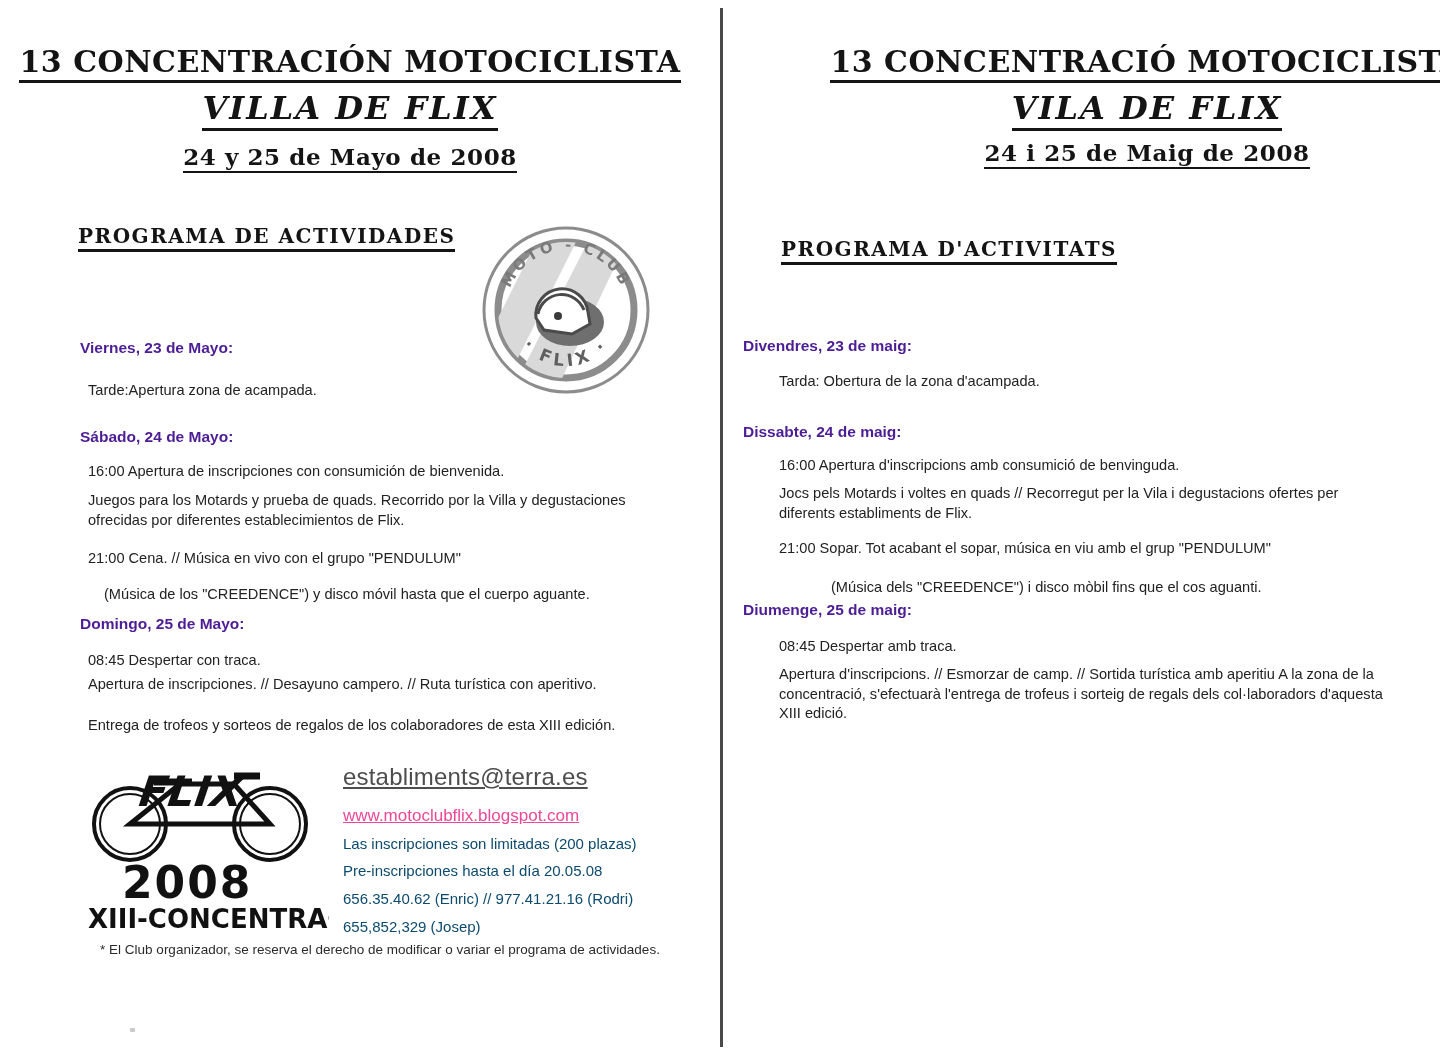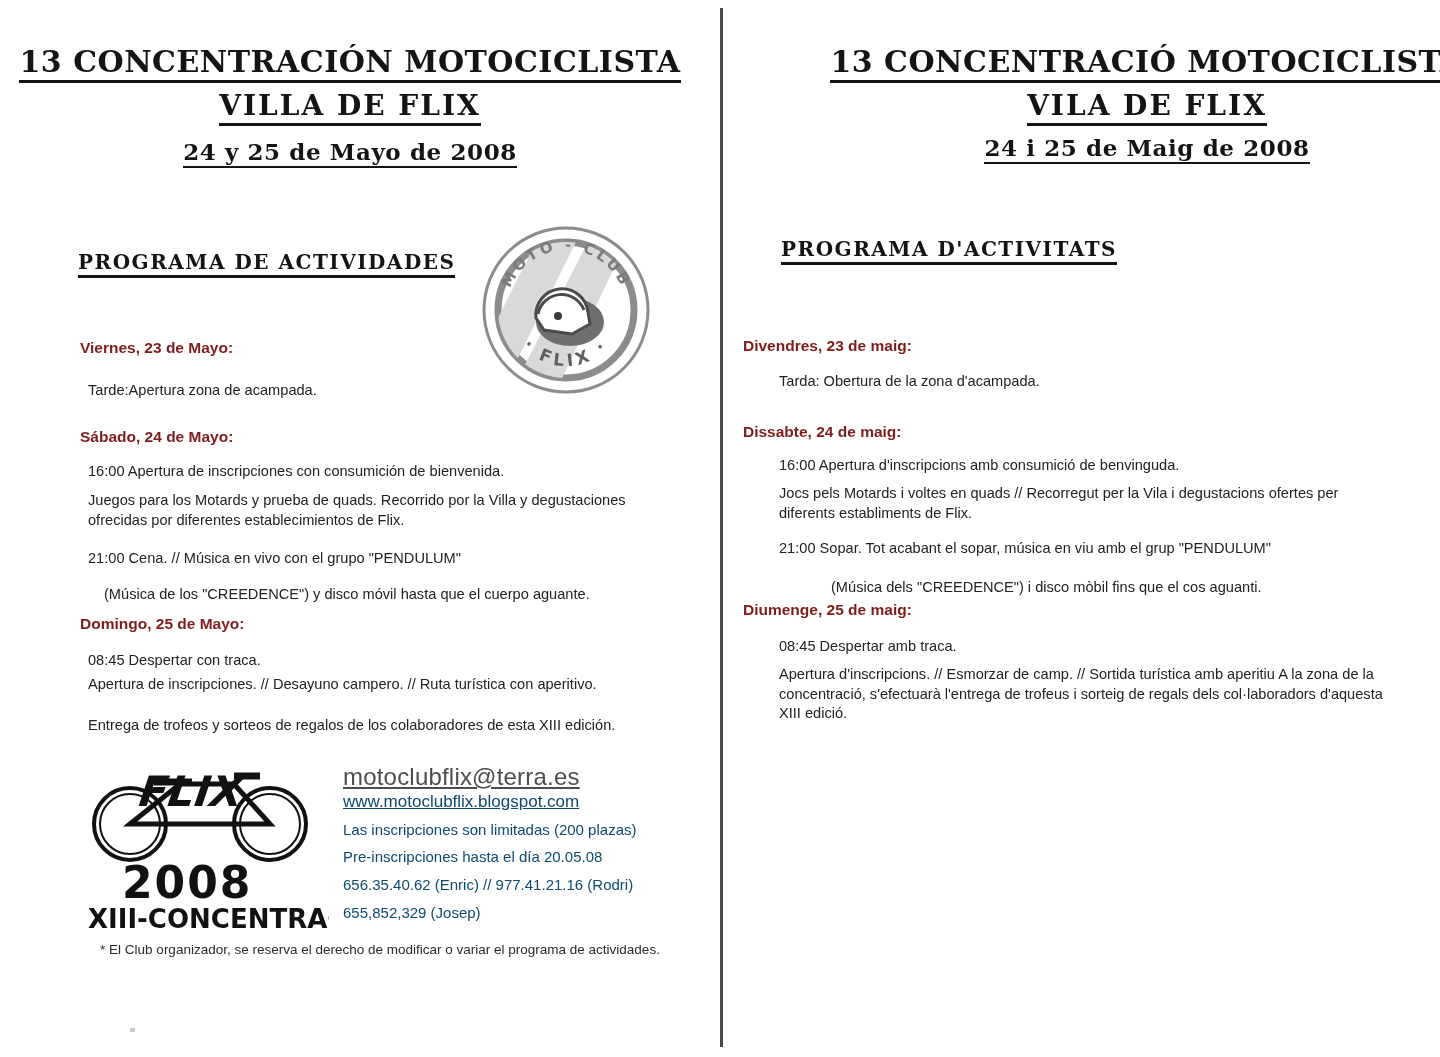--- a/index.html
+++ b/index.html
@@ -52,22 +52,23 @@
     color: #141414;
     display: inline-block;
     border-bottom: 3px solid #141414;
     padding-bottom: 1px;
     letter-spacing: 0.5px;
   }
   .title-line1 {
     font-size: 30px;
   }
   .title-line2 {
-    font-size: 28px;
+    font-size: 32px;
     letter-spacing: 2px;
+    font-style: italic;
   }
   .title-date {
     font-size: 23px;
     border-bottom-width: 2px;
     letter-spacing: 0.6px;
   }
 
   .program-heading {
     font-family: "DejaVu Serif", serif;
     font-weight: bold;
@@ -75,37 +76,37 @@
     letter-spacing: 1.5px;
     display: inline-block;
     border-bottom: 3px solid #141414;
     padding-bottom: 1px;
     color: #141414;
   }
 
   .day-heading {
     font-weight: bold;
     font-size: 15.5px;
-    color: #7f1d1d;
+    color: #4c1d95;
     margin: 0;
   }
   .item {
     font-size: 14.6px;
     color: #222;
     margin: 0;
     line-height: 1.35;
   }
 
   
   .L-title { position: absolute; left: 0; top: 44px; width: 700px; }
   .L-t1 { }
   .L-t2 { margin-top: 6px; }
   .L-t3 { margin-top: 12px; }
 
-  .L-prog { position: absolute; left: 78px; top: 250px; text-align: center; }
+  .L-prog { position: absolute; left: 78px; top: 224px; text-align: center; }
 
   .L-day1 { position: absolute; left: 80px; top: 339px; }
   .L-day1-i1 { position: absolute; left: 88px; top: 381px; }
 
   .L-day2 { position: absolute; left: 80px; top: 428px; }
   .L-day2-i1 { position: absolute; left: 88px; top: 462px; }
   .L-day2-i2 { position: absolute; left: 88px; top: 491px; width: 580px; }
   .L-day2-i3 { position: absolute; left: 88px; top: 549px; }
   .L-day2-i4 { position: absolute; left: 104px; top: 585px; }
 
@@ -154,24 +155,24 @@
   .contact .email {
     font-size: 24px;
     color: #4d4d4d;
     text-decoration: underline;
     display: block;
     line-height: 1.15;
     letter-spacing: 0.2px;
   }
   .contact .web {
     font-size: 17px;
-    color: #0c4a6e;
+    color: #ec4899;
     text-decoration: underline;
     display: block;
-    margin-top: 1px;
+    margin-top: 15px;
   }
   .contact .cline {
     font-size: 15px;
     color: #0c4a6e;
     display: block;
     margin-top: 9px;
     line-height: 1.25;
   }
 
   .footnote {
@@ -270,21 +271,21 @@
         </g>
         <g fill="#111" font-family="DejaVu Sans, sans-serif" font-weight="bold">
           <text x="60" y="44" font-size="42" font-style="italic" transform="skewX(-8)">FLIX</text>
           <text x="38" y="136" font-size="44" letter-spacing="2">2008</text>
           <text x="4" y="166" font-size="26" letter-spacing="0">XIII-CONCENTRACIÓ</text>
         </g>
       </svg>
     </div>
 
     <div class="contact L-contact">
-      <a class="email" href="#">motoclubflix@terra.es</a>
+      <a class="email" href="#">establiments@terra.es</a>
       <a class="web" href="#">www.motoclubflix.blogspot.com</a>
       <span class="cline">Las inscripciones son limitadas  (200 plazas)</span>
       <span class="cline">Pre-inscripciones hasta el día 20.05.08</span>
       <span class="cline">656.35.40.62 (Enric) // 977.41.21.16 (Rodri)</span>
       <span class="cline">655,852,329 (Josep)</span>
     </div>
 
     <div class="footnote L-footnote">* El Club organizador, se reserva el derecho de modificar o variar el programa de actividades.</div>
   </div>
 

